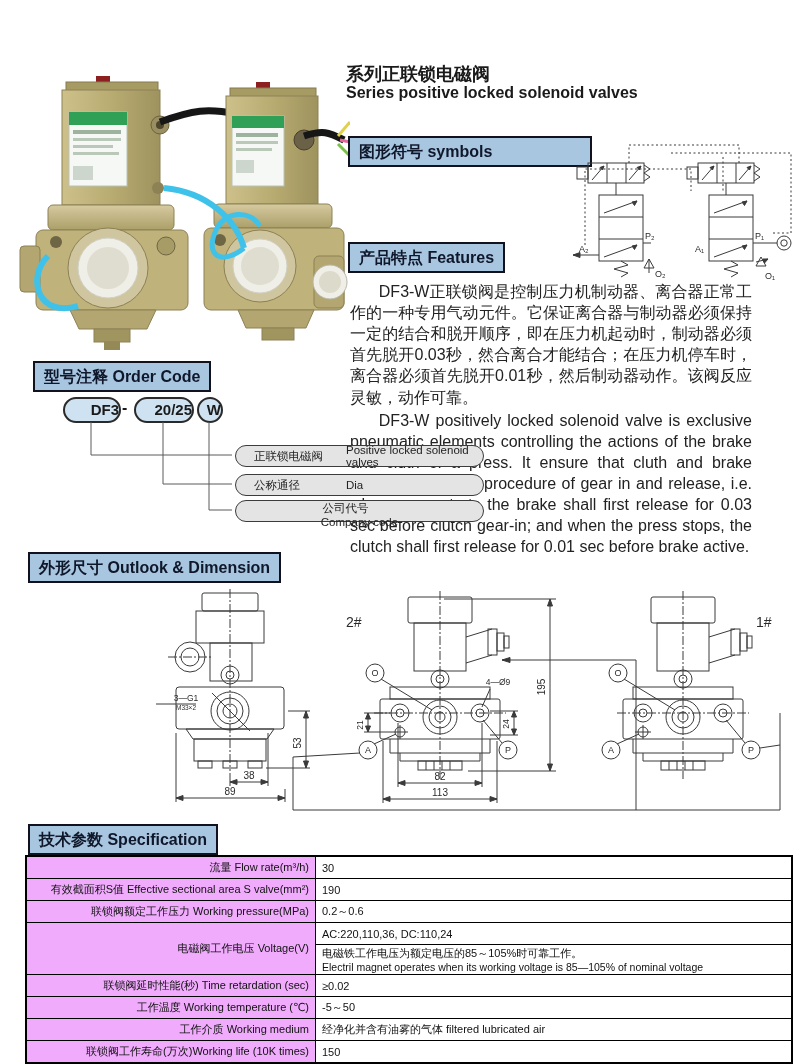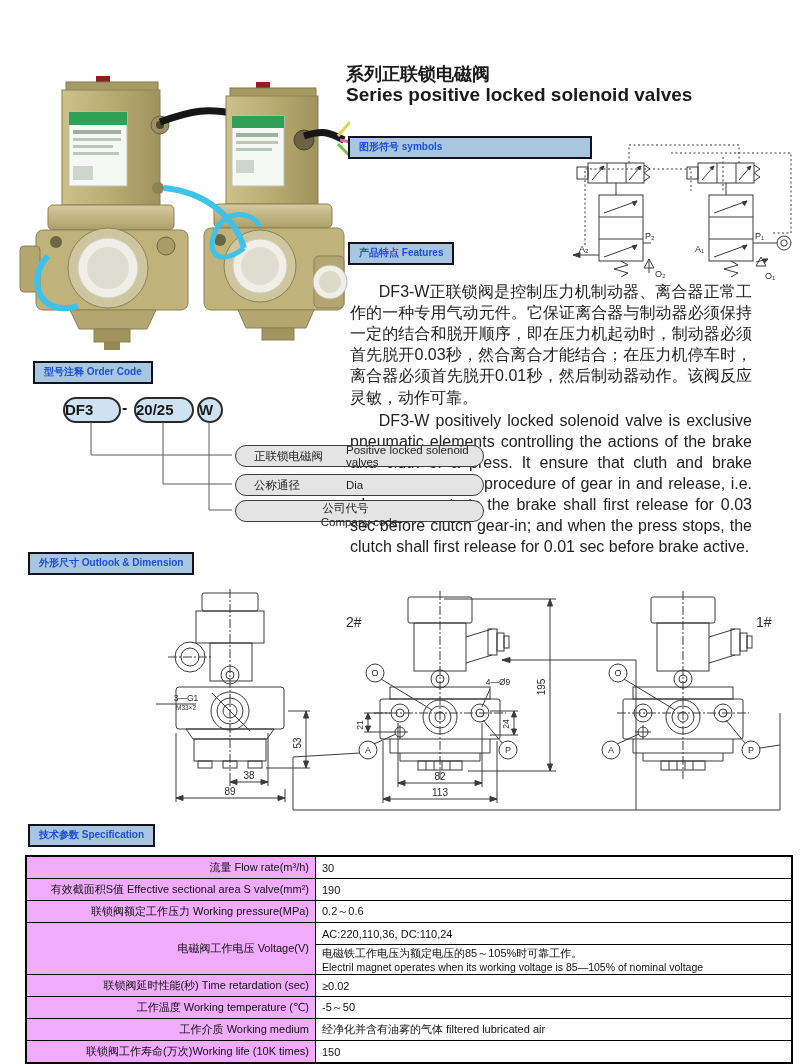--- a/index.html
+++ b/index.html
@@ -1,31 +1,31 @@
 <!DOCTYPE html>
 <html><head>
 <meta charset="utf-8">
 <style>
   html,body{margin:0;padding:0;background:#ffffff;}
   #page{position:relative;width:800px;height:1064px;background:#fff;overflow:hidden;
         font-family:"Liberation Sans","DejaVu Sans",sans-serif;color:#1a1a1a;}
   .abs{position:absolute;}
   .hdr-box{position:absolute;background:#a9c6e0;border:2px solid #12121e;
-           font-weight:bold;font-size:10px;line-height:1.45;padding:2px 9px;
-           white-space:nowrap;color:#1d4ed8;}
+           font-weight:bold;font-size:16px;line-height:1.45;padding:2px 9px;
+           white-space:nowrap;color:#0f172a;}
   #title-model{left:345px;top:16px;font-size:40px;font-weight:bold;letter-spacing:-1px;}
   #title-zh{left:346px;top:62px;font-size:18px;font-weight:bold;}
-  #title-en{left:346px;top:84px;font-size:19px;font-weight:bold;}
+  #title-en{left:346px;top:84px;font-size:16px;font-weight:bold;}
   #features-text{left:350px;top:281px;width:402px;font-size:16px;line-height:1.32;
                  text-align:justify;color:#222;}
   #features-text p{margin:0 0 2px 0;}
   .indent{text-indent:1.8em;}
   
   .pill{position:absolute;background:#cfe2f1;border:2px solid #2a2a2a;border-radius:14px;
-        font-weight:bold;font-size:15px;text-align:left;line-height:22px;height:22px;}
+        font-weight:bold;font-size:15px;text-align:right;line-height:22px;height:22px;}
   .obar{position:absolute;left:235px;width:247px;height:20px;background:#e4e4e4;
         border:1.5px solid #3c3c3c;border-radius:11px;display:flex;align-items:center;
         font-size:11.5px;color:#222;}
   .obar .zh{width:92px;padding-left:18px;}
   .obar .en{flex:1;}
   
   #spec-table{position:absolute;left:25px;top:855px;width:768px;border-collapse:collapse;
               font-size:11px;color:#111;}
   #spec-table td{border:1px solid #000;padding:1px 6px;height:19px;}
   #spec-table td.lbl{background:#f0abfc;width:276px;text-align:right;}

